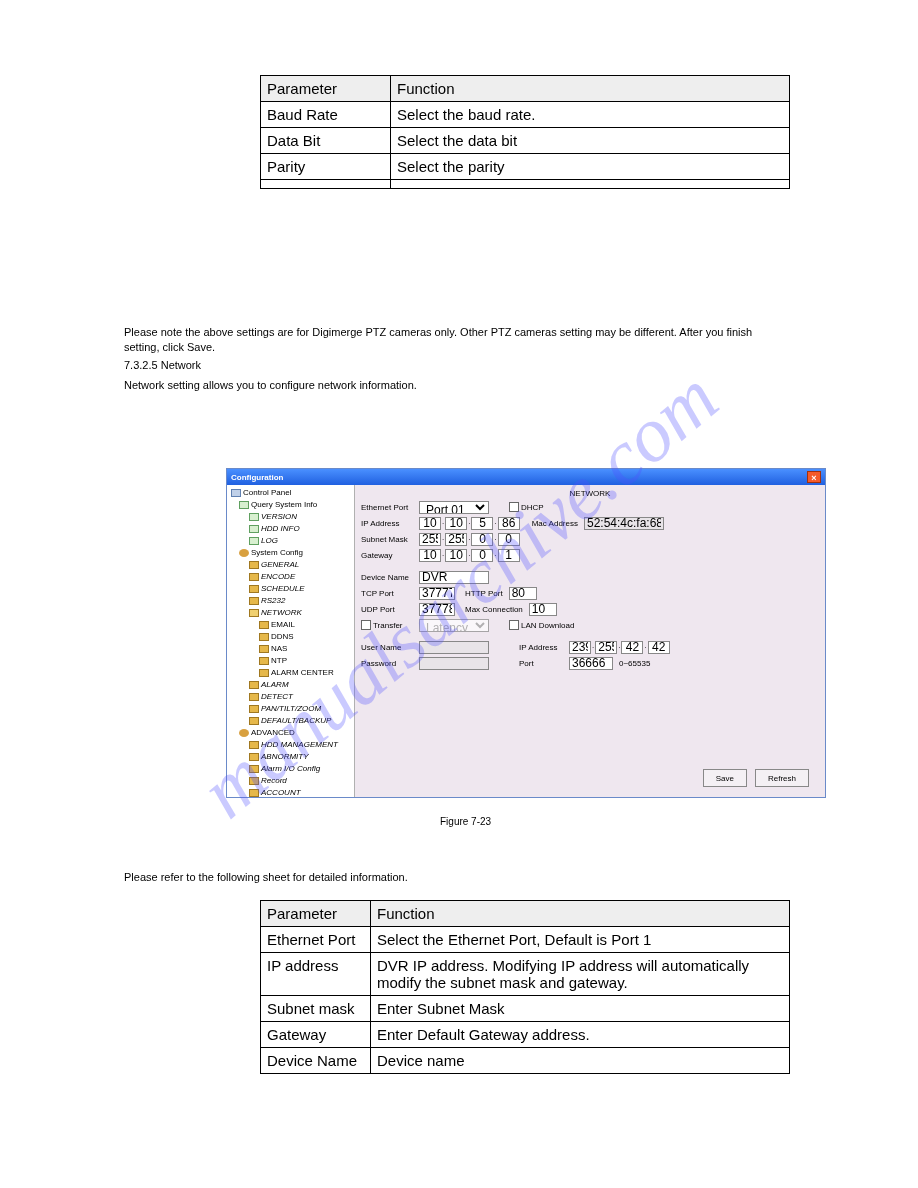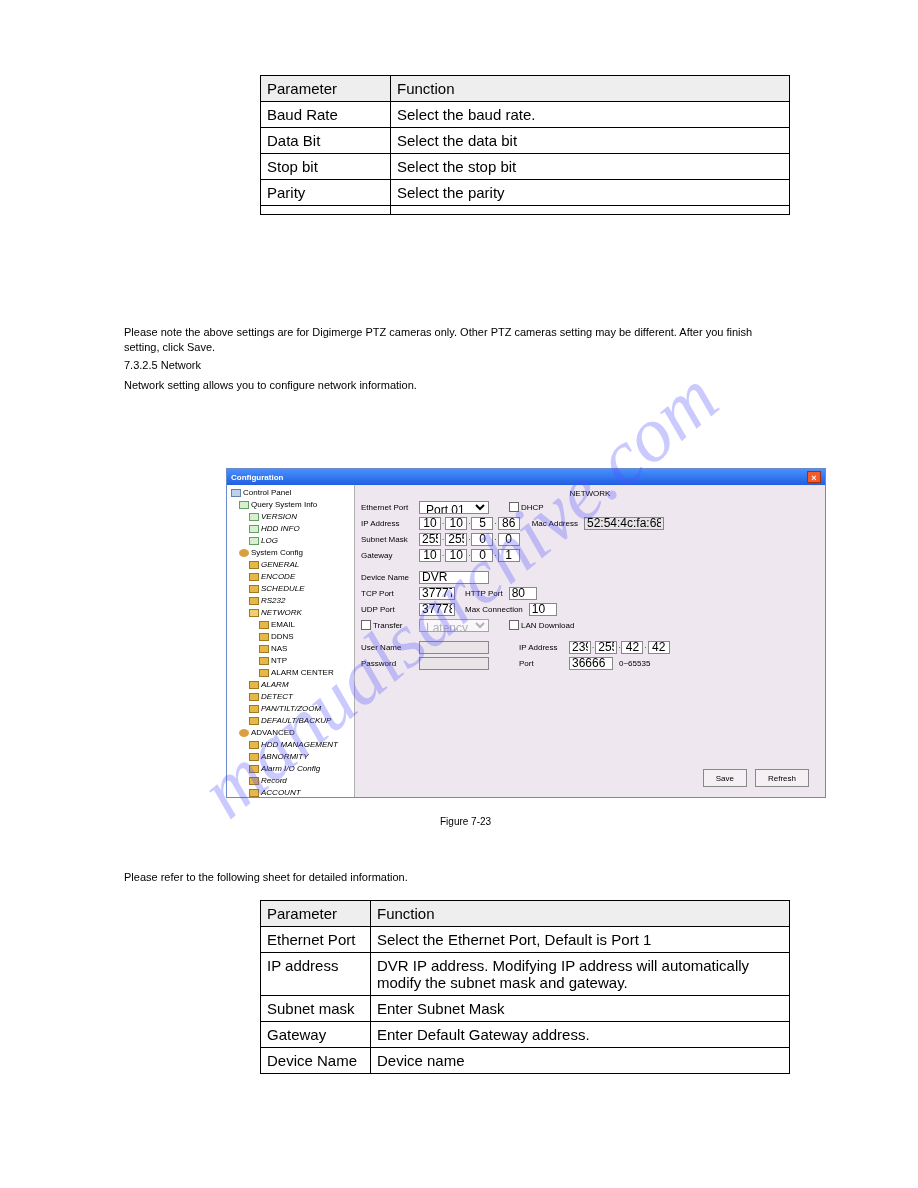--- a/index.html
+++ b/index.html
@@ -128,24 +128,20 @@
   </tr>
   <tr>
         <td class="c1">Baud Rate</td>
         <td>Select the baud rate.</td>
       </tr>
   <tr>
         <td class="c1">Data Bit</td>
         <td>Select the data bit</td>
       </tr>
   <tr>
-        <td class="c1">Stop bit</td>
-        <td>Select the stop bit</td>
-      </tr>
-  <tr>
         <td class="c1">Parity</td>
         <td>Select the parity</td>
       </tr>
   <tr>
         <td class="c1"></td>
         <td></td>
       </tr>
 </tbody>
   </table>
 

